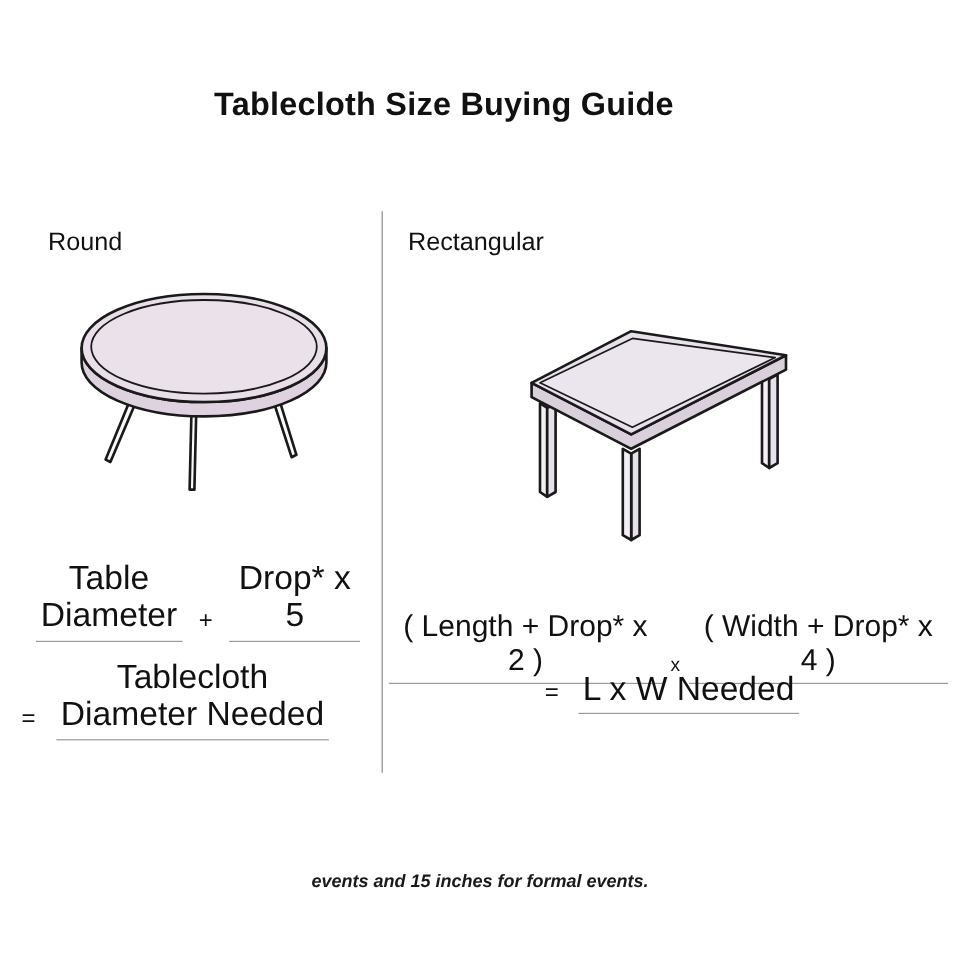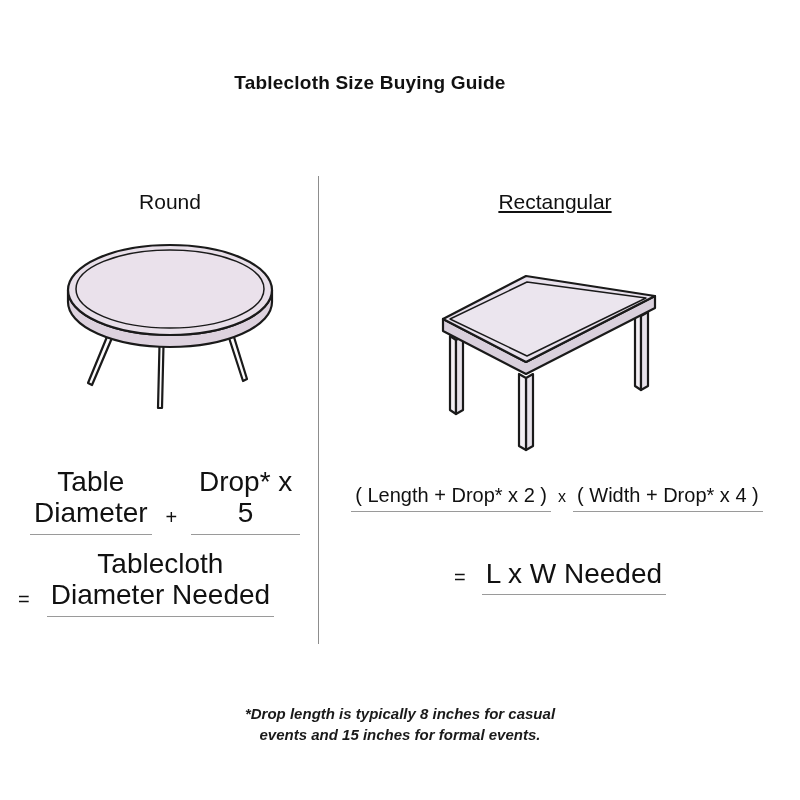--- a/index.html
+++ b/index.html
@@ -22,21 +22,21 @@
     background: #ffffff;
   }
 
   
   .title {
     position: absolute;
     top: 72px;
     left: 0;
     width: 740px;
     text-align: center;
-    font-size: 19px;
+    font-size: 27px;
     font-weight: 700;
     letter-spacing: 0.2px;
     color: #111111;
   }
 
   
   .divider {
     position: absolute;
     left: 318px;
     top: 176px;
@@ -44,24 +44,24 @@
     height: 468px;
     background: #8d8d8d;
   }
 
   
   .col-head {
     position: absolute;
     font-size: 21px;
     font-weight: 500;
     color: #111111;
-    text-align: center;
+    text-align: left;
   }
   .col-head.round  { left: 40px;  top: 190px; width: 260px; }
-  .col-head.rect   { left: 340px; top: 190px; width: 430px; text-decoration: underline; }
+  .col-head.rect   { left: 340px; top: 190px; width: 430px; }
 
   
   .illus {
     position: absolute;
   }
   .illus.round { left: 60px;  top: 228px; }
   .illus.rect  { left: 430px; top: 238px; }
 
   
   .formula {
@@ -111,21 +111,21 @@
   }
   .formula.round-bottom .frac-row { justify-content: flex-start; }
   .formula.round-bottom .term { margin-left: 1px; }
 
   
   .formula.rect-top {
     left: 324px;
     top: 484px;
     width: 466px;
   }
-  .formula.rect-top .term { font-size: 20px; }
+  .formula.rect-top .term { font-size: 25px; margin-top: 24px; }
   .formula.rect-top .op { padding: 0 7px 6px 7px; font-size: 16px; }
 
   .formula.rect-bottom {
     left: 340px;
     top: 558px;
     width: 440px;
   }
 
   
   .footnote {
@@ -228,17 +228,17 @@
   </div>
 
   <div class="formula rect-bottom">
     <div class="frac-row">
       <span class="eq">=</span>
       <span class="term">L x W Needed</span>
     </div>
   </div>
 
   <div class="footnote">
-    <span>*Drop length is typically 8 inches for casual</span><br>
+    <br>
     <span>events and 15 inches for formal events.</span>
   </div>
 
 </div>
 
 </body></html>

